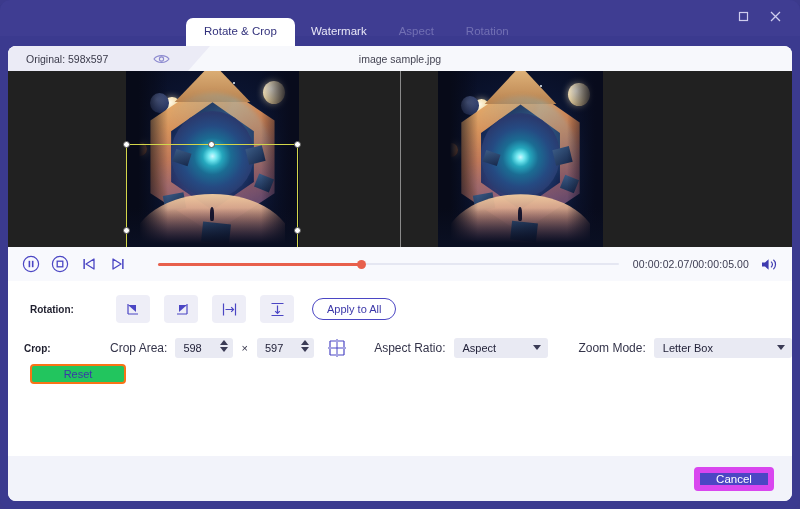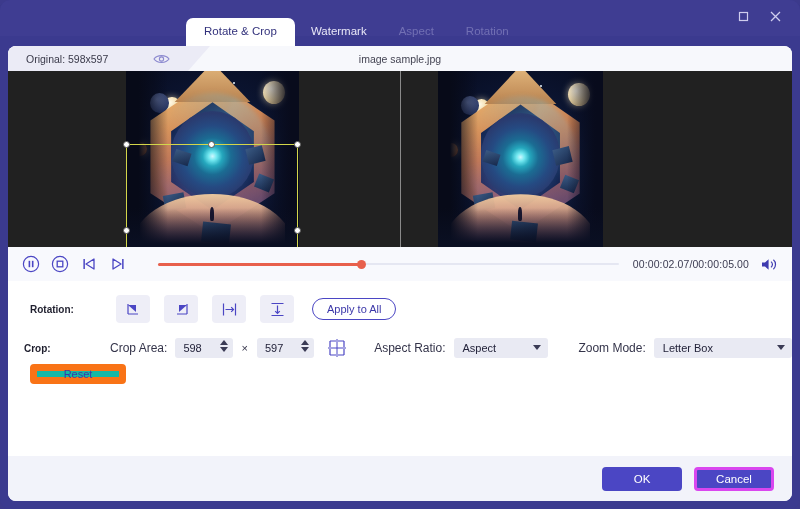--- a/index.html
+++ b/index.html
@@ -335,43 +335,43 @@
   #zoom-select   { width: 140px; }
   .caret {
     position: absolute; right: 7px; top: 7px;
     width: 0; height: 0;
     border-left: 4.5px solid transparent;
     border-right: 4.5px solid transparent;
     border-top: 5px solid #3b3b55;
   }
   #reset-btn {
     width: 96px; height: 20px;
-    border: 7px solid #f97316; border-radius: 4px;
-    background: #14b8a6; color: #3b37a8;
+    border: 2px solid #f97316; border-radius: 4px;
+    background: #22c55e; color: #3b37a8;
     font-size: 11px;
     display: flex; align-items: center; justify-content: center;
     cursor: pointer;
   }
 
   
   #footer {
     position: absolute; left: 0; right: 0; bottom: 0; height: 45px;
     background: #f2f3fa;
     display: flex; align-items: center; justify-content: flex-end;
     padding-right: 18px; gap: 12px;
   }
   .footer-btn {
     width: 80px; height: 24px;
     border-radius: 4px;
     font-size: 11.5px;
     display: flex; align-items: center; justify-content: center;
     cursor: pointer;
   }
   #ok-button     { background: #4b46c4; color: #ffffff; border: none; }
-  #cancel-button { background: #4b46c4; color: #ffffff; border: 3px solid #d946ef; }
+  #cancel-button { background: #4b46c4; color: #ffffff; border: 6px solid #d946ef; }
 </style>
 </head>
 <body>
 
 <div id="window">
 
   <div id="titlebar">
     <div class="win-btn" id="btn-maximize">
       <svg width="11" height="11" viewBox="0 0 11 11">
           <rect x="1.5" y="1.5" width="8" height="8" fill="none" stroke="currentColor" stroke-width="1.2"></rect>
@@ -603,18 +603,17 @@
           <span class="caret"></span>
         </div>
       </div>
 
       <div class="row" id="row-reset">
         <div id="reset-btn">Reset</div>
       </div>
     </div>
 
     <div id="footer">
-      <div class="footer-btn" id="ok-button">OK</div>
       <div class="footer-btn" id="cancel-button">Cancel</div>
     </div>
 
   </div>
 </div>
 
 </body></html>

